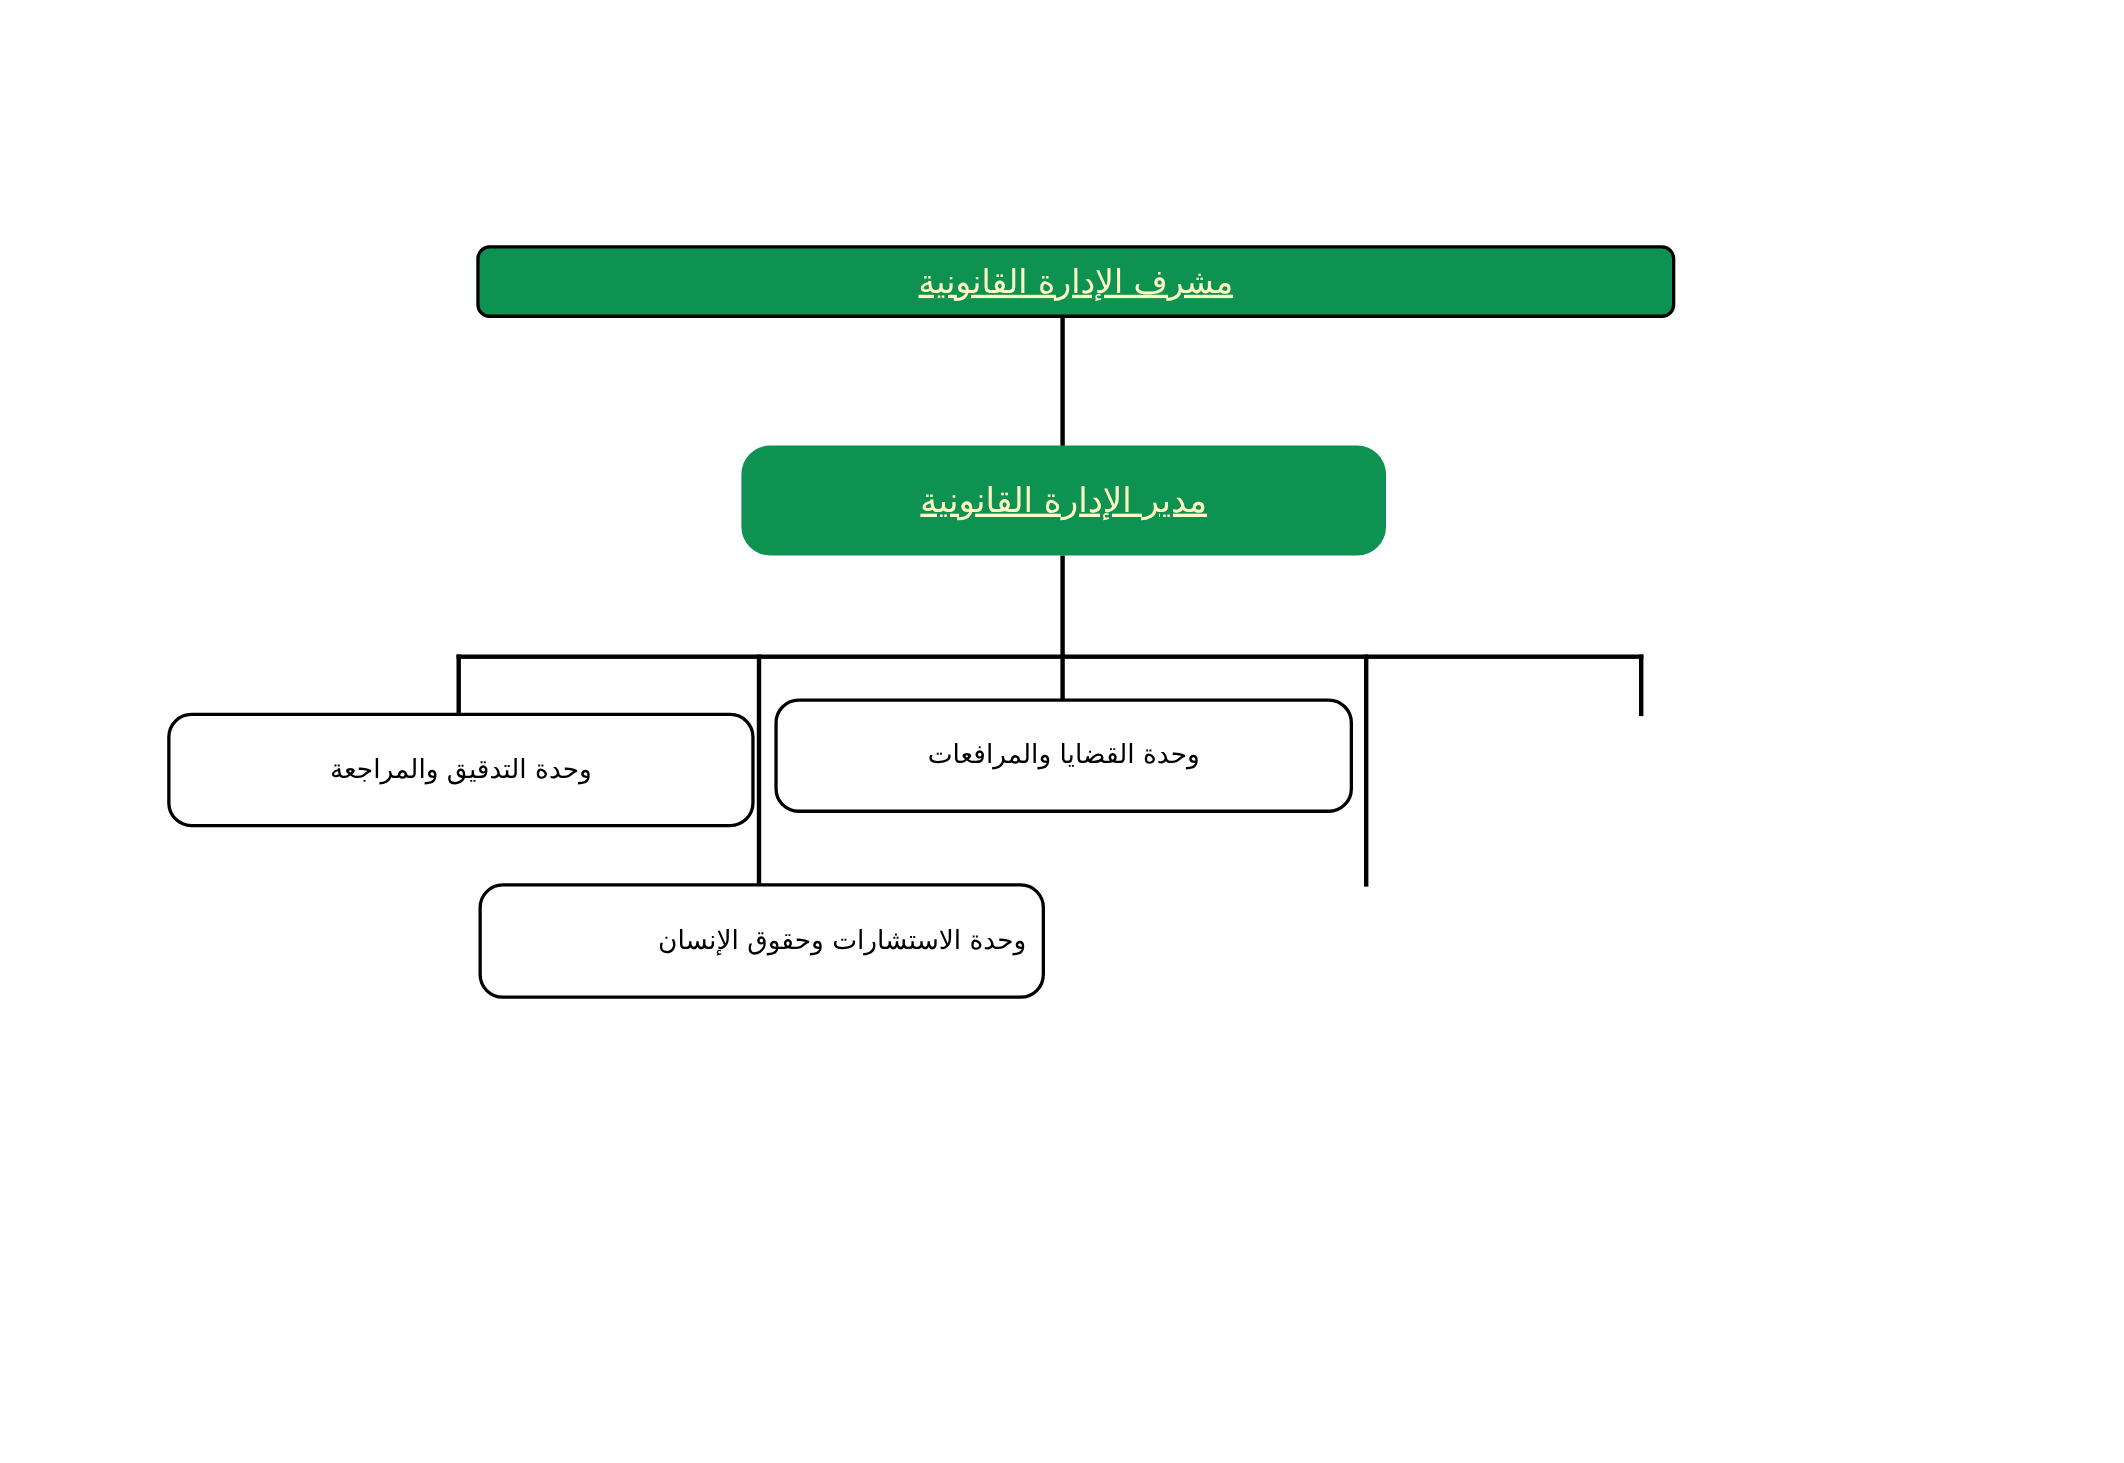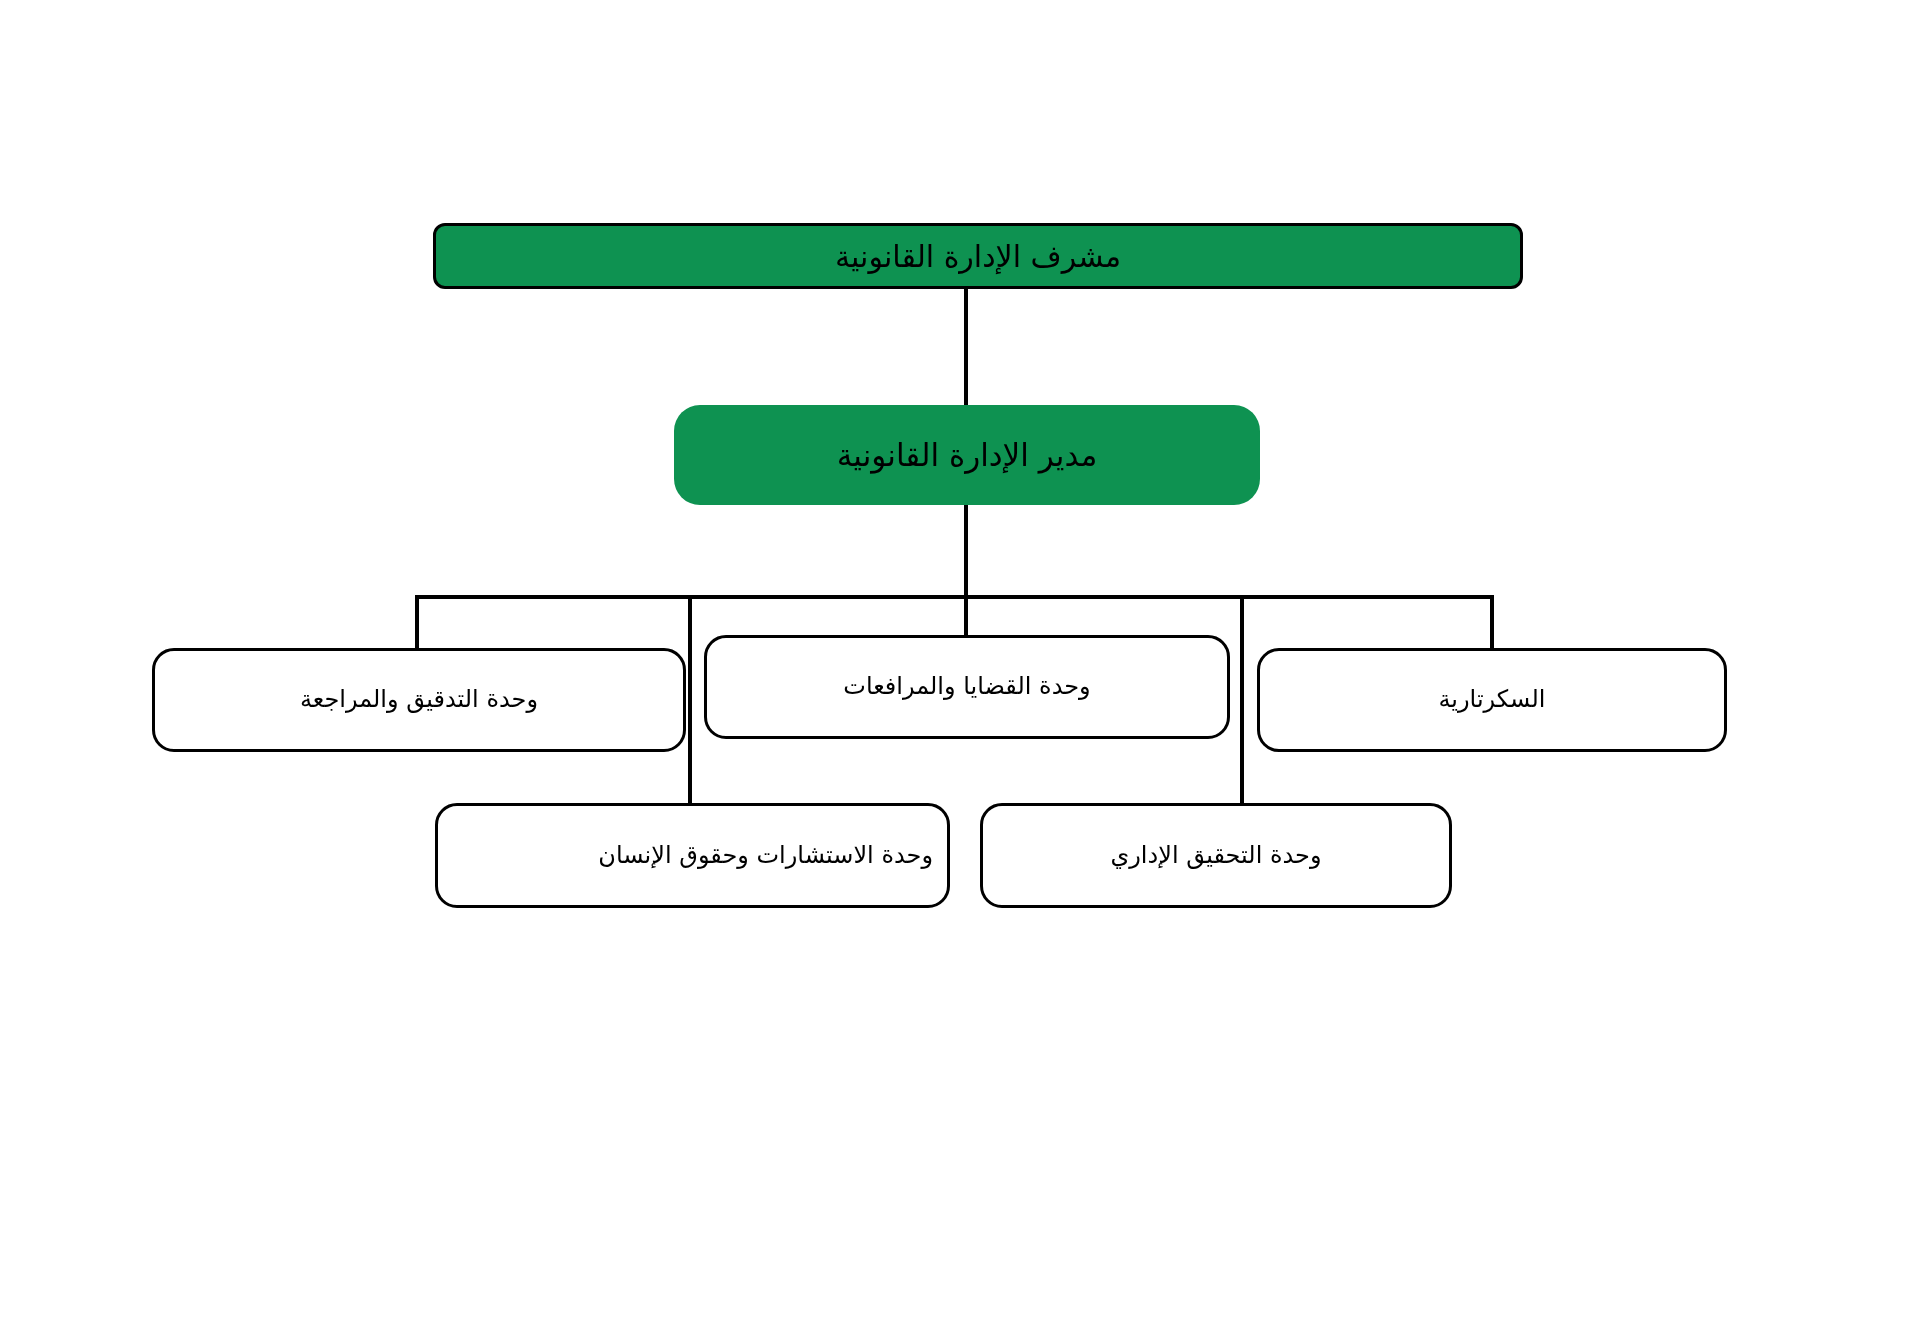--- a/index.html
+++ b/index.html
@@ -25,21 +25,22 @@
   }
   .node .label {
     direction: rtl;
     unicode-bidi: embed;
     display: block;
     padding: 0 14px;
     line-height: 1.3;
   }
   .node.green {
     background: #0e9251;
-    color: #000000;
+    color: #fef9c3;
+    text-decoration: underline;
   }
   .node.white {
     background: #ffffff;
     border: 3px solid #000000;
     color: #000000;
     border-radius: 22px;
     font-size: 24px;
   }
   
   .n-supervisor {
@@ -100,25 +101,19 @@
   </div>
 
   <div class="node white n-audit">
     <span class="label" dir="rtl">وحدة التدقيق والمراجعة</span>
   </div>
 
   <div class="node white n-cases">
     <span class="label" dir="rtl">وحدة القضايا والمرافعات</span>
   </div>
 
-  <div class="node white n-secret">
-    <span class="label" dir="rtl">السكرتارية</span>
-  </div>
 
   <div class="node white n-consult">
     <span class="label" dir="rtl">وحدة الاستشارات وحقوق الإنسان</span>
   </div>
 
-  <div class="node white n-invest">
-    <span class="label" dir="rtl">وحدة التحقيق الإداري</span>
-  </div>
 
 </div>
 
 </body></html>

